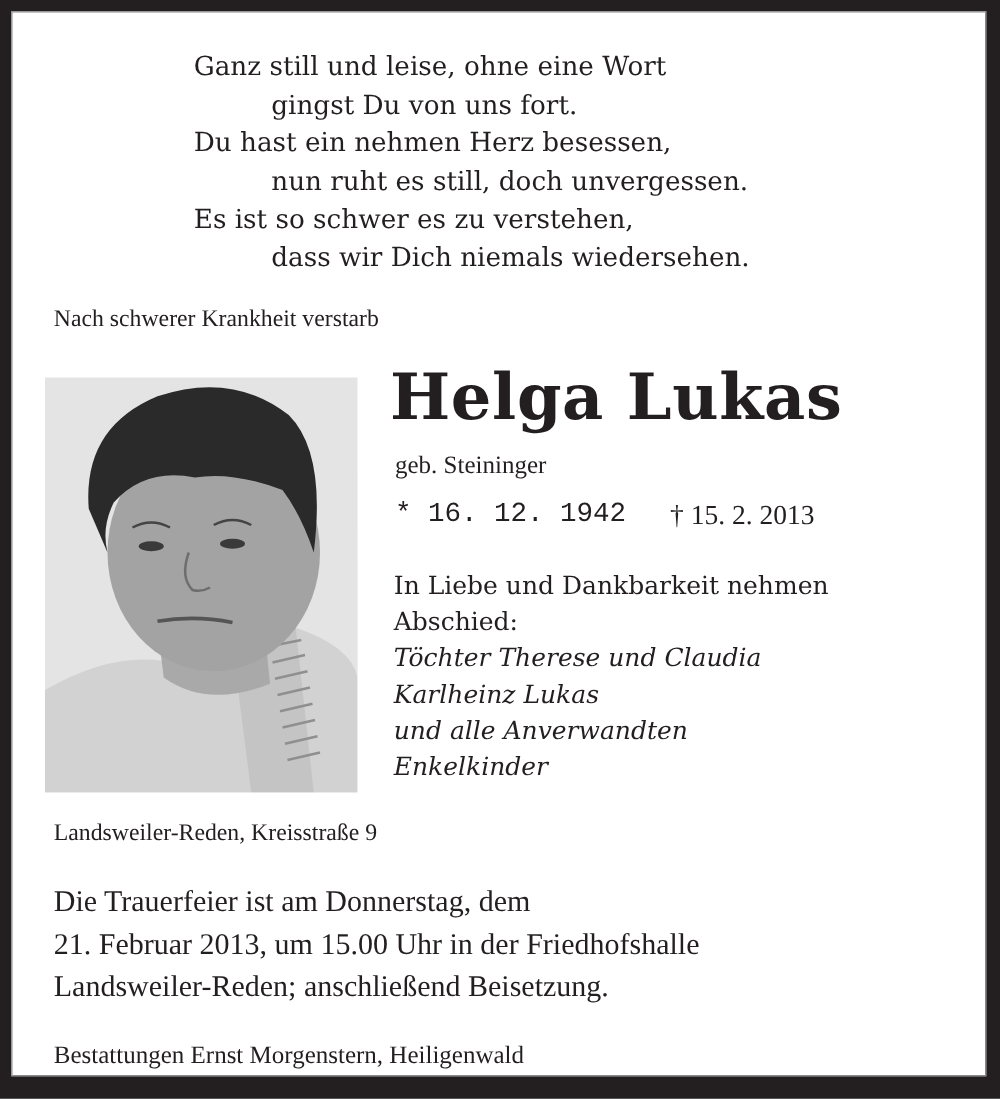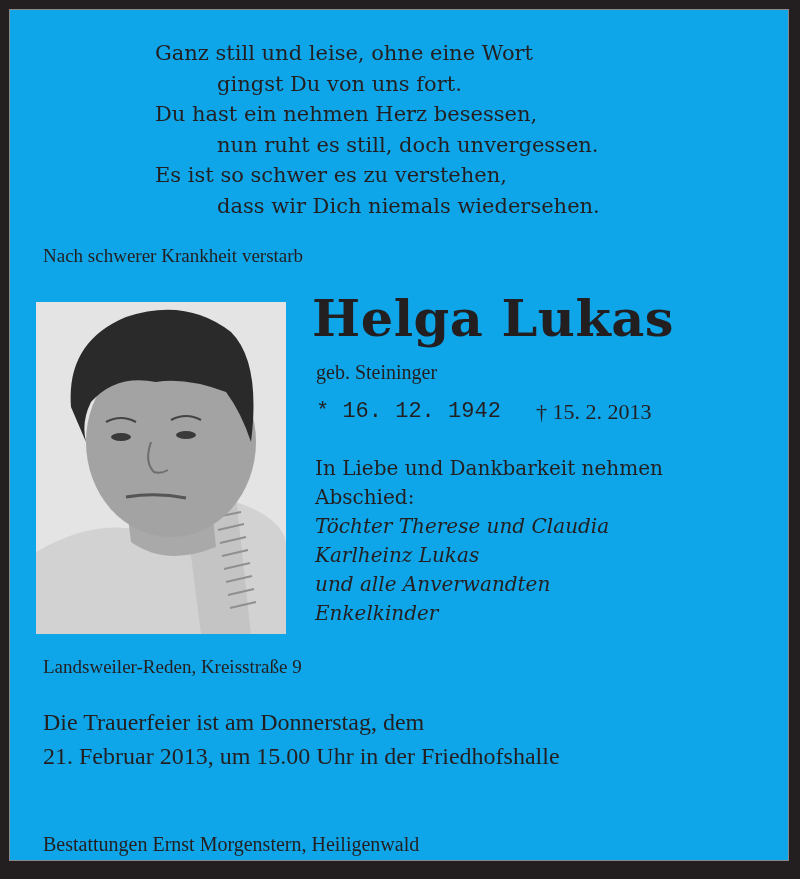--- a/index.html
+++ b/index.html
@@ -1,18 +1,18 @@
 <!DOCTYPE html>
 <html><head>
 <meta charset="utf-8">
 <style>
   html, body { margin:0; padding:0; }
   body { width:800px; height:879px; background:#231f20; position:relative; overflow:hidden;
          font-family:"DejaVu Serif", "Liberation Serif", serif; color:#231f20; }
-  .card { position:absolute; left:9px; top:9px; width:780px; height:852px; background:#0ea5e9;
+  .card { position:absolute; left:9px; top:9px; width:780px; height:852px; background:#ffffff;
           border:1px solid #8a8a8a; box-sizing:border-box; }
   .abs { position:absolute; white-space:nowrap; }
   .poem { left:145px; top:28px; font-size:21px; line-height:30.5px; }
   .poem div { white-space:nowrap; }
   .poem .indent { padding-left:62px; }
   .intro { left:33px; top:235px; font-size:19px; font-family:"Liberation Serif", serif; }
   .name { left:302px; top:278px; font-size:51px; font-weight:bold; letter-spacing:0.5px;
           font-family:"DejaVu Serif", serif; }
   .maiden { left:306px; top:351px; font-size:20px; font-family:"Liberation Serif", serif; }
   .birth { left:306px; top:389px; font-size:22px; font-family:Liberation Mono, monospace; }
@@ -87,16 +87,17 @@
     <div class="it">Karlheinz Lukas</div>
     <div class="it">und alle Anverwandten</div>
     <div class="it">Enkelkinder</div>
   </div>
 
   <div class="abs address">Landsweiler-Reden, Kreisstraße 9</div>
 
   <div class="abs service">
     <div>Die Trauerfeier ist am Donnerstag, dem</div>
     <div>21. Februar 2013, um 15.00 Uhr in der Friedhofshalle</div>
+    <div>Landsweiler-Reden; anschließend Beisetzung.</div>
   </div>
 
   <div class="abs undertaker">Bestattungen Ernst Morgenstern, Heiligenwald</div>
 </div>
 
 </body></html>

